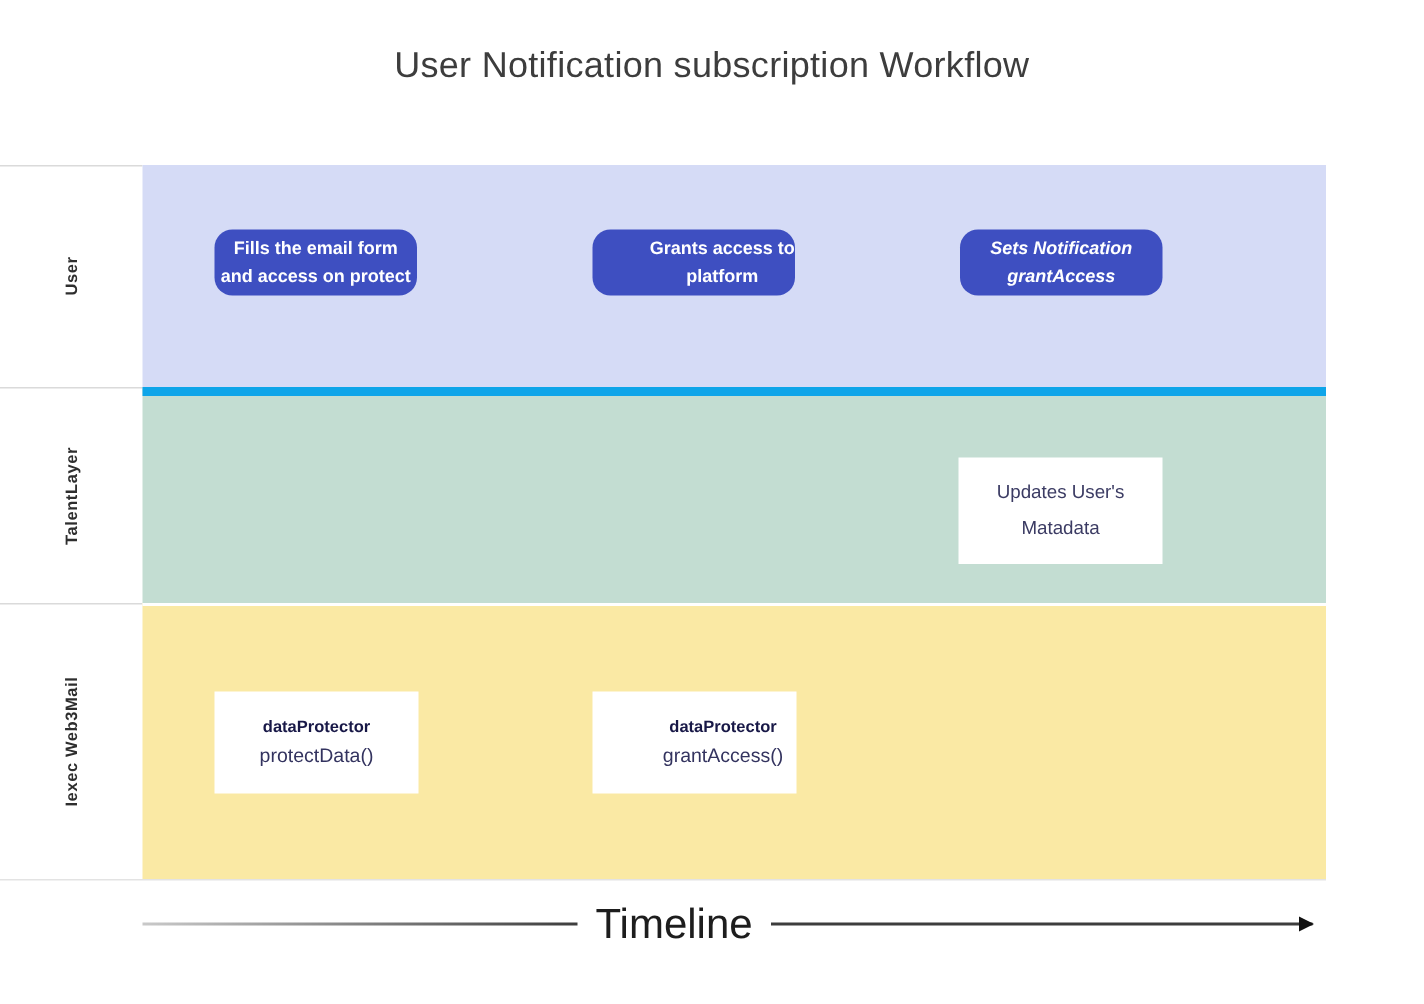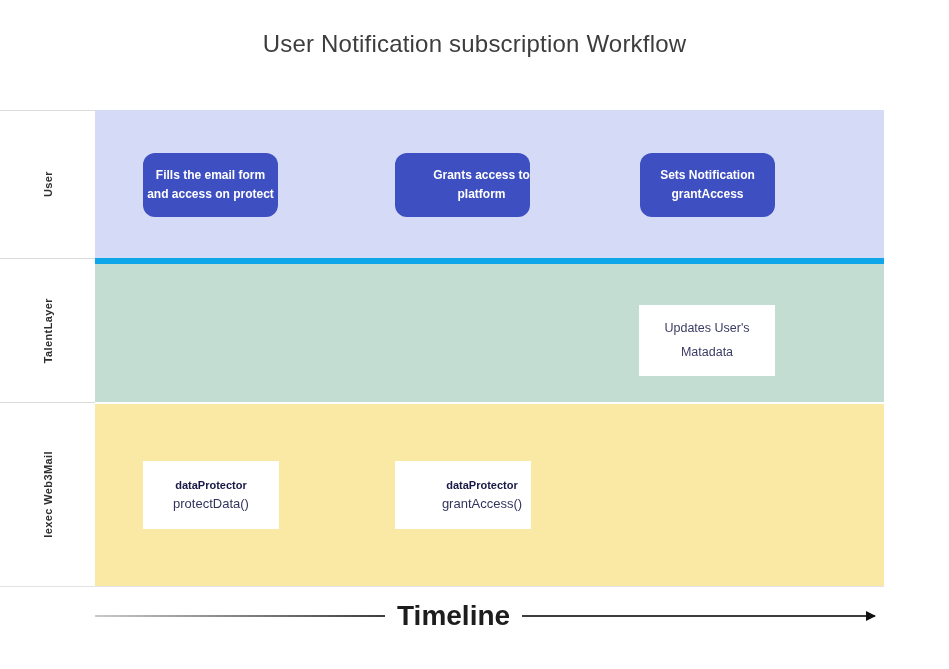--- a/index.html
+++ b/index.html
@@ -71,32 +71,32 @@
     position: absolute;
     display: flex;
     flex-direction: column;
     align-items: center;
     justify-content: center;
     text-align: center;
   }
 
   .node-blue {
     width: 135px;
-    height: 64px;
+    height: 44px;
     top: 43px;
     border-radius: 12px;
     background: #3e4fc1;
     color: #ffffff;
     font-size: 12px;
     font-weight: 600;
     line-height: 1.6;
   }
   .node-pos-a { left: 48px; }
   .node-pos-b { left: 300px; padding-left: 38px; }
-  .node-pos-c { left: 545px; }
+  .node-pos-c { left: 545px; font-style: italic; }
 
   .node-white {
     background: #ffffff;
     color: #3b3b63;
     font-size: 12.5px;
     line-height: 1.85;
   }
 
   .node-metadata {
     left: 544px;
@@ -131,21 +131,21 @@
     align-items: center;
   }
   .timeline-line-left {
     width: 290px;
     height: 2px;
     background: linear-gradient(to right, #c9c9c9, #3d3d3d);
     margin-right: 12px;
   }
   .timeline-label {
     font-size: 28px;
-    font-weight: 700;
+    font-weight: 400;
     color: #1d1d1d;
     white-space: nowrap;
   }
   .timeline-line-right {
     flex: 1 1 auto;
     height: 2px;
     background: #3d3d3d;
     margin-left: 12px;
     position: relative;
   }

